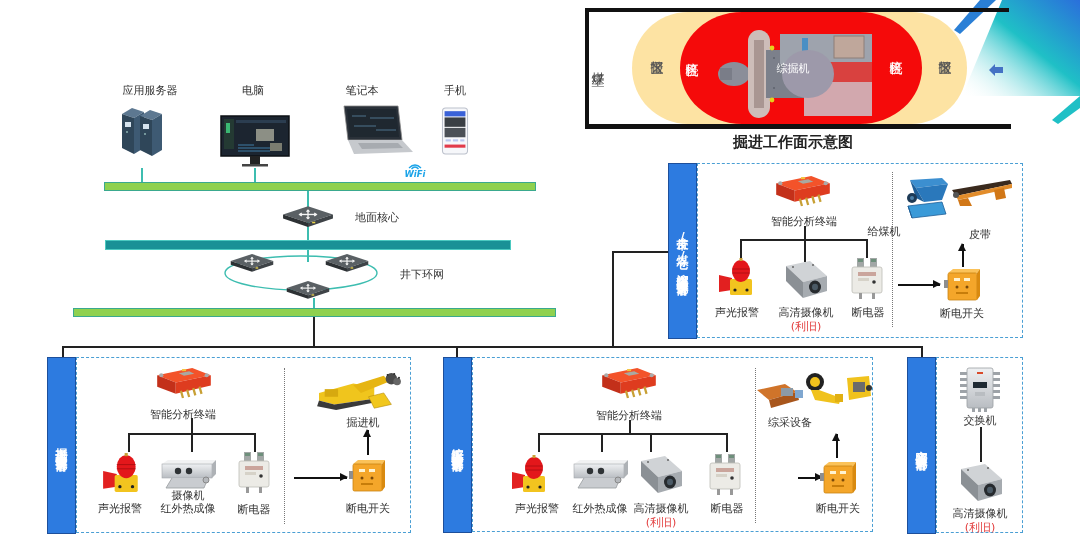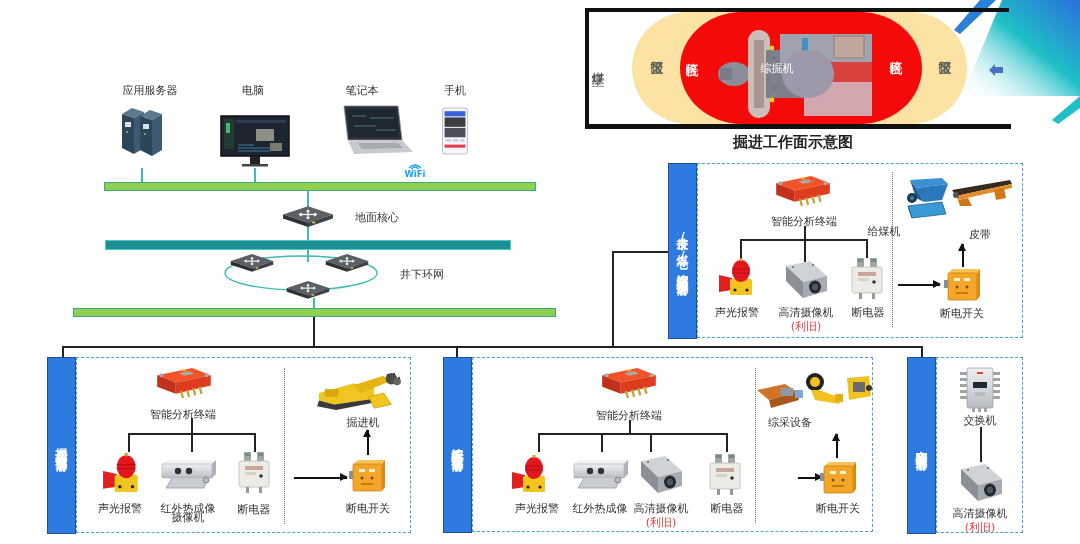--- a/index.html
+++ b/index.html
@@ -288,21 +288,21 @@
     </svg>
   <svg class="ico" style="left:441px;top:107px;width:28px;height:48px">
       <use href="#sym-phone"></use>
     </svg>
 
   <div class="abs" style="left:402px;top:163px;width:26px;height:18px;text-align:center;">
     <svg width="14" height="7" viewBox="0 0 14 7" style="display:block;margin:0 auto;">
       <path d="M1 5 Q7 -1 13 5" stroke="#1aa3e8" stroke-width="1.3" fill="none"></path>
         <path d="M3.5 6 Q7 2 10.5 6" stroke="#1aa3e8" stroke-width="1.3" fill="none"></path>
     </svg>
-    <span style="font-size:8.5px;font-weight:bold;color:#1aa3e8;line-height:9px;display:block;">WiFi</span>
+    <span style="font-size:8.5px;font-weight:bold;color:#1aa3e8;line-height:9px;display:block;font-style:italic;">WiFi</span>
   </div>
 
   <div class="tl" style="left:141px;top:168px;width:1.5px;height:14px"></div>
   <div class="tl" style="left:254px;top:168px;width:1.5px;height:14px"></div>
 </div>
 
 <div class="bar-green" style="left:104px;top:182px;width:432px;height:9px"></div>
 <div class="tl" style="left:307px;top:191px;width:1.5px;height:50px"></div>
 <svg class="ico" style="left:281px;top:204px;width:54px;height:23px">
     <use href="#sym-switch"></use>
@@ -340,21 +340,21 @@
   <svg class="ico" style="left:716px;top:28px;width:156px;height:92px">
       <use href="#sym-roadheader-top"></use>
     </svg>
   <div class="abs" style="left:585px;top:8px;width:424px;height:4px;background:#111"></div>
   <div class="abs" style="left:585px;top:8px;width:4px;height:121px;background:#111"></div>
   <div class="abs" style="left:585px;top:124px;width:426px;height:5px;background:#111"></div>
 
   <span class="vtext" style="left:598px;top:62px;color:#444;">煤壁</span>
   <span class="vtext" style="left:657px;top:50px;color:#555;">报警区</span>
   <span class="vtext" style="left:692px;top:52px;color:#fff;">停机区</span>
-  <span class="abs" style="left:777px;top:61px;transform:translateX(-50%);font-size:11px;color:#fff;">综掘机</span>
+  <span class="abs" style="left:793px;top:61px;transform:translateX(-50%);font-size:11px;color:#fff;">综掘机</span>
   <span class="vtext" style="left:896px;top:50px;color:#fff;">停机区</span>
   <span class="vtext" style="left:945px;top:50px;color:#555;">报警区</span>
   <svg class="ico" style="left:989px;top:64px;width:14px;height:12px" viewBox="0 0 14 12">
     <polygon points="0,6 6,0 6,3 14,3 14,9 6,9 6,12" fill="#4472c4"></polygon>
   </svg>
   <span class="abs" style="left:793px;top:133px;transform:translateX(-50%);font-size:15px;font-weight:bold;color:#222;">掘进工作面示意图</span>
 </div>
 
 <div>
   <div class="vlabel" style="left:668px;top:163px;width:29px;height:176px">
@@ -419,21 +419,21 @@
   <div class="ln" style="left:254px;top:433px;width:1.5px;height:19px"></div>
 
   <svg class="ico" style="left:103px;top:452px;width:38px;height:42px">
       <use href="#sym-alarm"></use>
     </svg>
   <span class="lbl" style="left:120px;top:502px">声光报警</span>
   <svg class="ico" style="left:158px;top:458px;width:62px;height:34px">
       <use href="#sym-ir"></use>
     </svg>
   <span class="lbl" style="left:188px;top:502px">红外热成像</span>
-  <span class="lbl" style="left:188px;top:511px">摄像机</span>
+  <span class="lbl" style="left:188px;top:489px">摄像机</span>
   <svg class="ico" style="left:237px;top:452px;width:34px;height:42px">
       <use href="#sym-breaker"></use>
     </svg>
   <span class="lbl" style="left:254px;top:503px">断电器</span>
 
   <div class="divider" style="left:284px;top:368px;height:156px"></div>
   <div class="arr-r" style="left:294px;top:477px;width:53px"></div>
 
   <svg class="ico" style="left:313px;top:372px;width:92px;height:40px">
       <use href="#sym-roadheader"></use>

